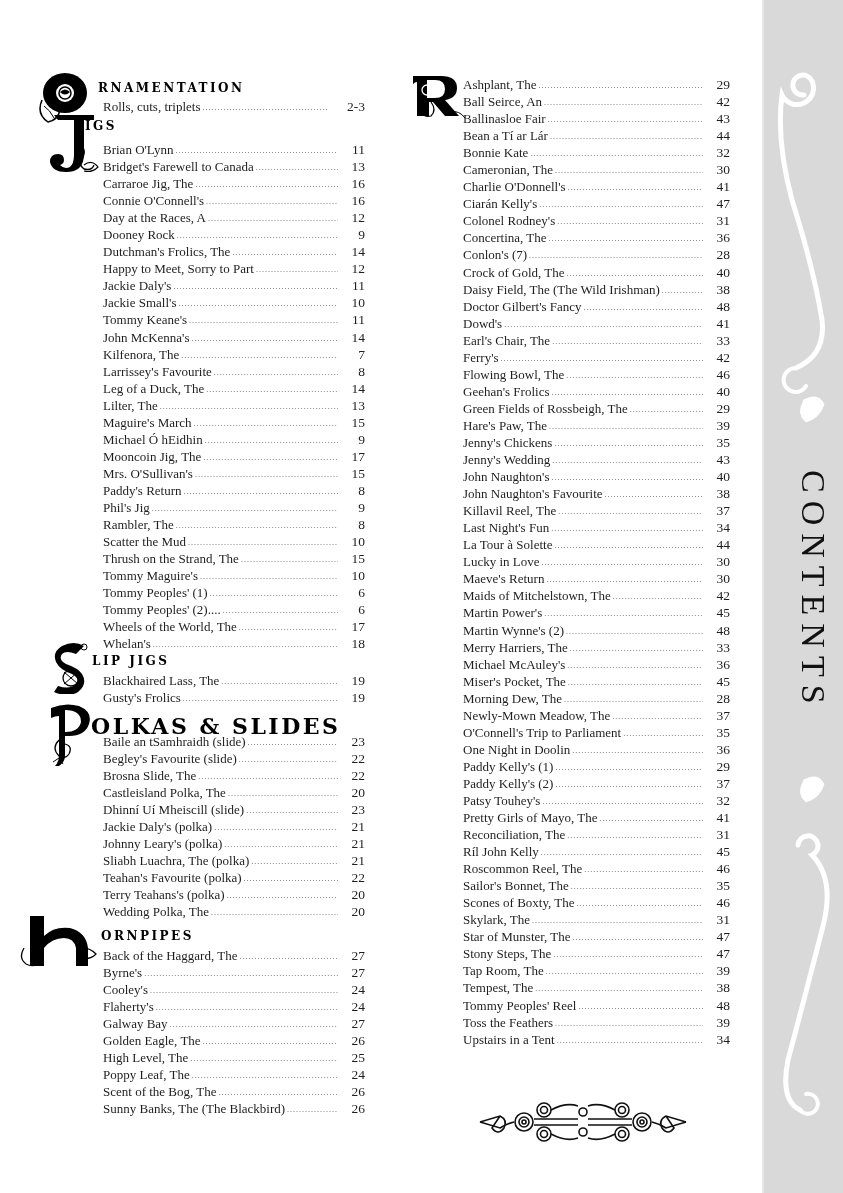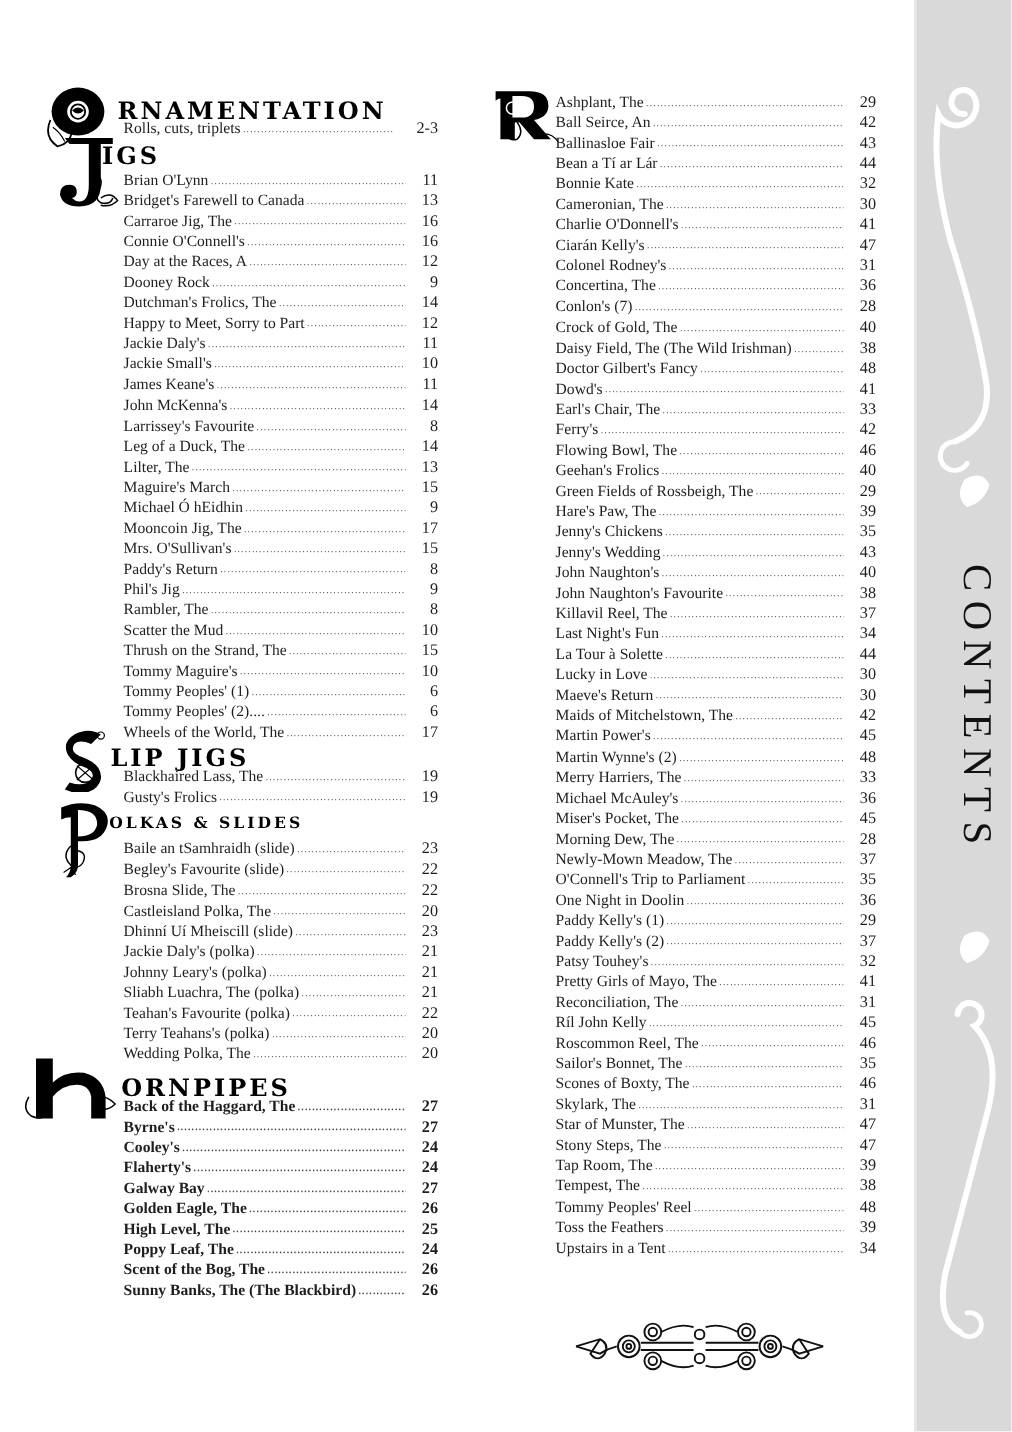--- a/index.html
+++ b/index.html
@@ -28,21 +28,21 @@
 
     .section { position: relative; }
     .section-head { position: relative; height: 28px; }
     .initial {
       position: absolute; font-family: "Liberation Serif", serif; font-weight: bold;
       color: #000; line-height: 1;
     }
     .initial svg { position: absolute; }
     .section-title {
       position: absolute; font-family: "DejaVu Serif", serif; font-weight: bold;
-      font-size: 20px; letter-spacing: 2.5px; color: #000; line-height: 1;
+      font-size: 12px; letter-spacing: 2.5px; color: #000; line-height: 1;
     }
 
     .entries { list-style: none; }
     .entry {
       display: flex; align-items: baseline; height: 17.05px;
       font-size: 13px; line-height: 17px; color: #1e1e1e;
     }
     .entry .title { white-space: nowrap; }
     .entry .leader {
       flex: 1; overflow: hidden; white-space: nowrap; margin: 0 3px 0 2px;
@@ -142,30 +142,35 @@
             <span class="title">Jackie Daly's</span>
             <span class="leader"></span>
             <span class="page-num">11</span>
           </li>
         <li class="entry">
             <span class="title">Jackie Small's</span>
             <span class="leader"></span>
             <span class="page-num">10</span>
           </li>
         <li class="entry">
-            <span class="title">James Keane's</span>
+            <span class="title">Tommy Keane's</span>
             <span class="leader"></span>
             <span class="page-num">11</span>
           </li>
         <li class="entry">
             <span class="title">John McKenna's</span>
             <span class="leader"></span>
             <span class="page-num">14</span>
           </li>
         <li class="entry">
+            <span class="title">Kilfenora, The</span>
+            <span class="leader"></span>
+            <span class="page-num">7</span>
+          </li>
+        <li class="entry">
             <span class="title">Larrissey's Favourite</span>
             <span class="leader"></span>
             <span class="page-num">8</span>
           </li>
         <li class="entry">
             <span class="title">Leg of a Duck, The</span>
             <span class="leader"></span>
             <span class="page-num">14</span>
           </li>
         <li class="entry">
@@ -230,20 +235,25 @@
           </li>
         <li class="entry">
             <span class="title">Tommy Peoples' (2)....</span>
             <span class="leader"></span>
             <span class="page-num">6</span>
           </li>
         <li class="entry">
             <span class="title">Wheels of the World, The</span>
             <span class="leader"></span>
             <span class="page-num">17</span>
+          </li>
+        <li class="entry">
+            <span class="title">Whelan's</span>
+            <span class="leader"></span>
+            <span class="page-num">18</span>
           </li>
       </ul>
     </div>
 
     <div class="section" style="">
       <div class="initial" style="left:50px; top:-10px;">
         <svg width="42" height="52" viewBox="0 0 42 52" style="position:static;">
           <path d="M34 4 q-10 -6 -22 0 q-10 6 -6 16 q4 8 16 12 q8 4 4 10 q-6 6 -18 2 l-4 6 q14 6 24 0 q10 -8 4 -18 q-4 -6 -16 -10 q-8 -4 -4 -10 q4 -4 14 0 z" fill="#000"></path>
           <circle cx="21" cy="36" r="8" fill="none" stroke="#000" stroke-width="1.3"></circle>
           <path d="M14 30 l14 12 M28 30 l-14 12" stroke="#000" stroke-width="1"></path>
@@ -269,21 +279,21 @@
 
     <div class="section" style="margin-top:3px;">
       <div class="initial" style="left:47px; top:-6px;">
         <svg width="48" height="64" viewBox="0 0 48 64" style="position:static;">
           <path d="M4 4 q14 -6 28 -2 q14 6 10 18 q-4 12 -20 12 l-4 0 v20 q0 6 -6 10 h-4 q4 -4 4 -10 v-40 q-4 0 -8 2 z M18 6 v22 q14 0 16 -10 q0 -12 -16 -12 z" fill="#000"></path>
           <path d="M12 36 q-8 8 0 16 q6 4 10 -2 q4 -8 -4 -10" fill="none" stroke="#000" stroke-width="1.2"></path>
           <path d="M6 58 l6 -4 l4 6" fill="none" stroke="#000" stroke-width="1"></path>
         </svg>
       </div>
       <div class="section-head" style="height:23px;">
-        <div class="section-title" style="left:91px; top:5px; font-size:13px;">OLKAS &amp; SLIDES</div>
+        <div class="section-title" style="left:91px; top:5px; font-size:22px;">OLKAS &amp; SLIDES</div>
       </div>
       <ul class="entries left-entries">
         <li class="entry">
             <span class="title">Baile an tSamhraidh (slide)</span>
             <span class="leader"></span>
             <span class="page-num">23</span>
           </li>
         <li class="entry">
             <span class="title">Begley's Favourite (slide)</span>
             <span class="leader"></span>
@@ -341,21 +351,21 @@
       <div class="initial" style="left:18px; top:-14px;">
         <svg width="82" height="56" viewBox="0 0 82 56" style="position:static;">
           <path d="M12 4 h14 v20 q10 -10 26 -8 q16 4 18 20 v18 h-12 v-18 q-2 -10 -12 -10 q-12 0 -20 10 v18 h-14 z" fill="#000"></path>
           <path d="M6 36 q-6 10 2 16 q8 4 14 -2 q6 -8 -2 -12" fill="none" stroke="#000" stroke-width="1.3"></path>
           <path d="M60 36 q10 -2 18 6 q-6 6 -14 4" fill="none" stroke="#000" stroke-width="1.2"></path>
         </svg>
       </div>
       <div class="section-head" style="height:21px;">
         <div class="section-title" style="left:101px; top:4px;">ORNPIPES</div>
       </div>
-      <ul class="entries left-entries" style="font-weight:bold;">
+      <ul class="entries left-entries" style="">
         <li class="entry">
             <span class="title">Back of the Haggard, The</span>
             <span class="leader"></span>
             <span class="page-num">27</span>
           </li>
         <li class="entry">
             <span class="title">Byrne's</span>
             <span class="leader"></span>
             <span class="page-num">27</span>
           </li>

